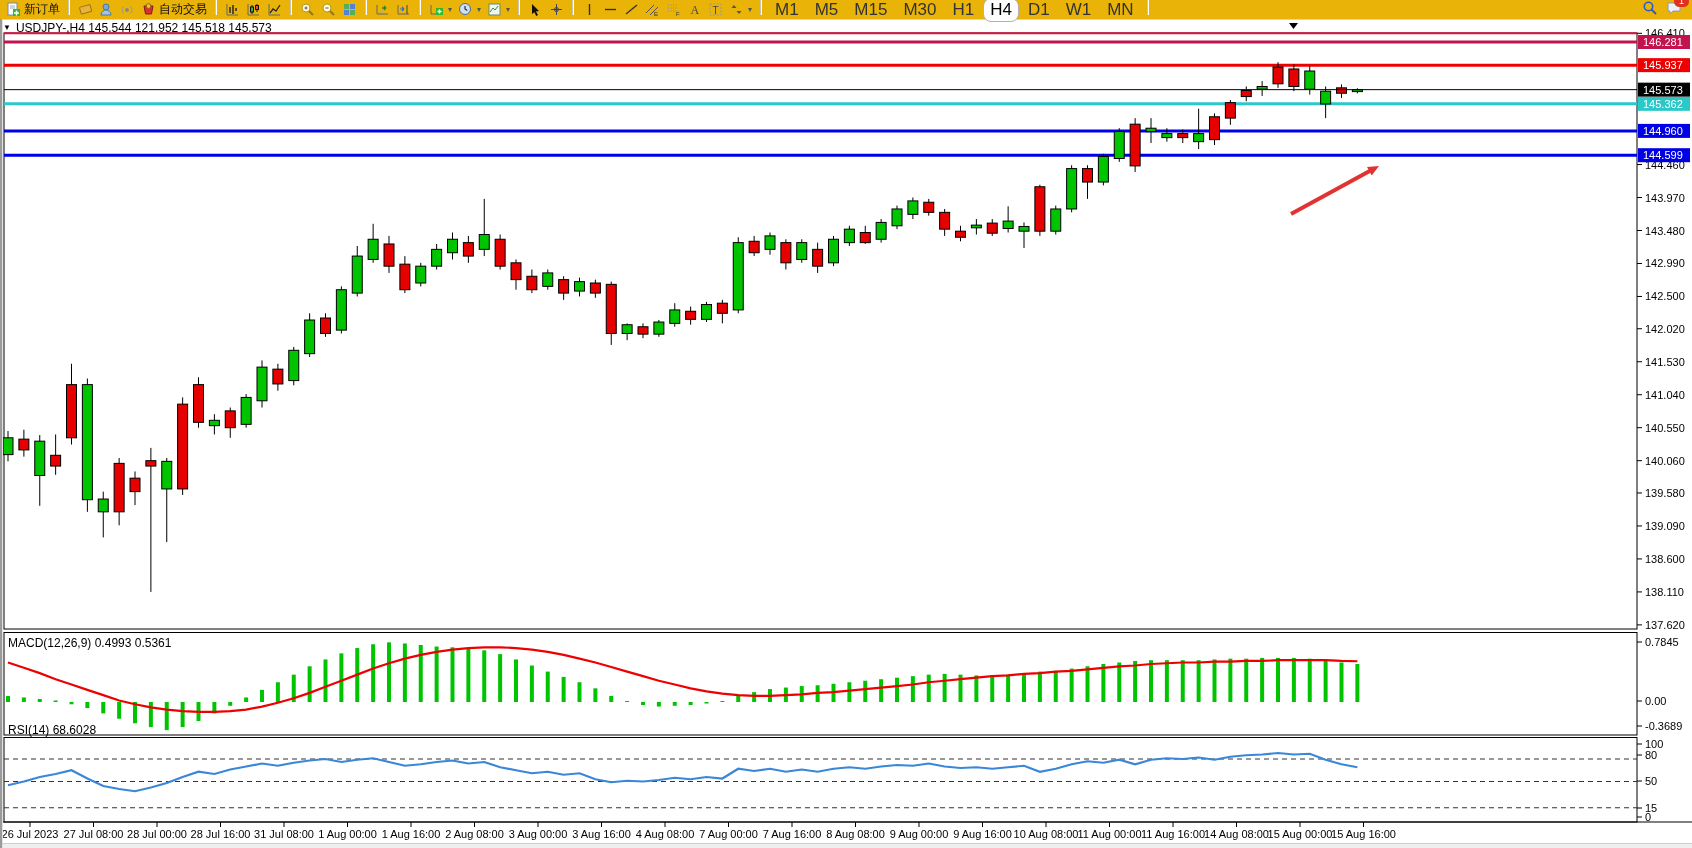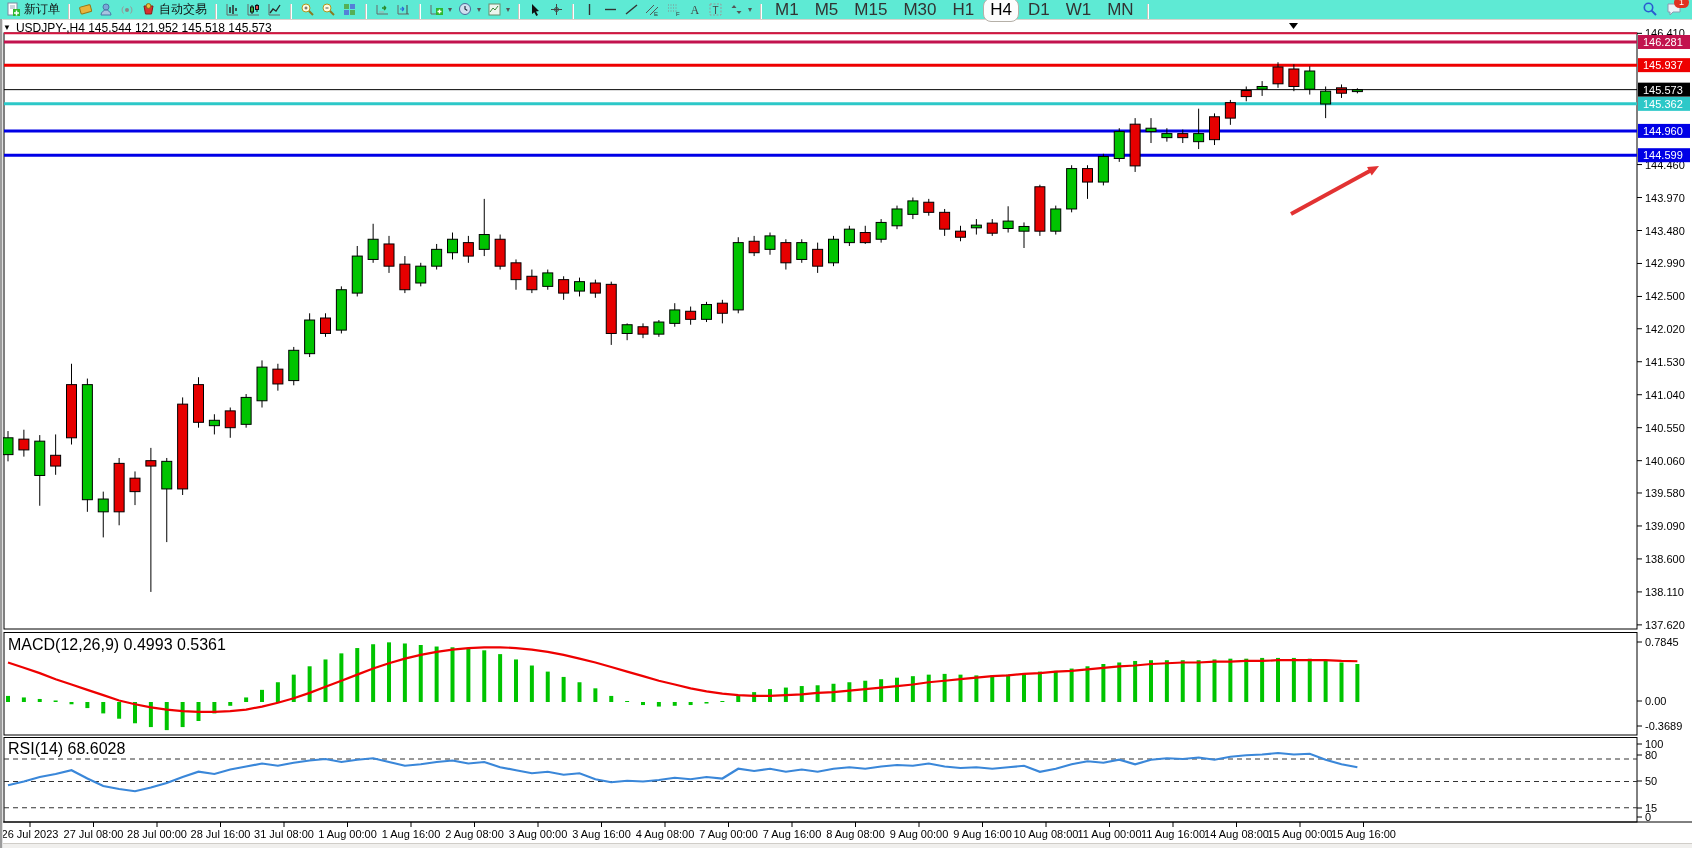--- a/index.html
+++ b/index.html
@@ -1,36 +1,36 @@
 <!DOCTYPE html>
 <html><head>
 <meta charset="utf-8">
 <style>
   html,body{margin:0;padding:0;background:#e8e8e8;font-family:"Liberation Sans",sans-serif;}
   #app{position:relative;width:1692px;height:848px;background:#ffffff;overflow:hidden;}
   
-  #toolbar{position:absolute;top:0;left:0;width:1692px;height:19px;background:#5eead4;
-    border-bottom:1px solid #d8d3cc;display:flex;align-items:flex-end;font-size:11px;color:#222;}
+  #toolbar{position:absolute;top:0;left:0;width:1692px;height:19px;background:#eab308;
+    border-bottom:1px solid #d8d3cc;display:flex;align-items:flex-start;font-size:11px;color:#222;}
   .tb-group{display:flex;align-items:center;height:19px;padding:0 3px;}
   .tb-sep{width:1px;height:15px;background:#c9c4bd;margin:0 2px;border-right:1px solid #fff;}
   .tb-btn{display:flex;align-items:center;gap:3px;padding:1px 3px;border-radius:2px;cursor:default;}
   .tb-btn svg{display:block;}
   .tb-label{font-size:12px;color:#111;white-space:nowrap;}
   .tf-btn{padding:1px 6px;font-size:17px;color:#333;border:1px solid transparent;margin:0 1px;}
   .tf-active{background:#fdfdfd;border:1px solid #b5b0a8;border-radius:8px;color:#000;}
   .dd-caret{font-size:8px;color:#555;margin-left:1px;}
   #tb-right{margin-left:auto;display:flex;align-items:center;gap:8px;padding-right:10px;}
   #noti-badge{position:absolute;top:-4px;right:-7px;background:#e03020;color:#fff;border-radius:7px;
     font-size:9px;line-height:11px;min-width:11px;text-align:center;padding:0 2px;}
   
   #chart-title-row{position:absolute;top:21px;left:3px;height:13px;display:flex;align-items:center;gap:5px;
     font-size:12px;color:#000;z-index:5;}
   #collapse-tri{font-size:8px;color:#000;}
   
-  .panel-label{position:absolute;font-size:16px;color:#000;z-index:4;}
+  .panel-label{position:absolute;font-size:12px;color:#000;z-index:4;}
   #svg-root{position:absolute;top:0;left:0;z-index:1;}
   #frame-left{position:absolute;top:19px;left:0;width:2px;height:829px;background:#9b9b9b;border-right:1px solid #e0e0e0;z-index:3;}
   #bottom-sliver{position:absolute;top:843px;left:0;width:1692px;height:5px;background:#f0efed;border-top:1px solid #d0cdc8;z-index:2;}
 </style>
 </head>
 <body>
 
 <div id="app">
   <div id="toolbar">
       <span class="tb-group">
@@ -298,21 +298,21 @@
             <path d="M2 3h12v8H7l-3 3v-3H2z" fill="#eef2f8" stroke="#8a9ab0"></path>
           </svg><span id="noti-badge">1</span></span>
       </span>
     </div>
   <div id="frame-left"></div>
   <div id="chart-title-row">
     <span id="collapse-tri">▼</span>
     <span>USDJPY-,H4  145.544 121.952 145.518 145.573</span>
   </div>
   <div class="panel-label" style="top:636px;left:8px;">MACD(12,26,9) 0.4993 0.5361</div>
-  <div class="panel-label" style="top:740px;left:8px;">RSI(14) 68.6028</div>
+  <div class="panel-label" style="top:723px;left:8px;">RSI(14) 68.6028</div>
   <svg id="svg-root" width="1692" height="848">
       <rect x="4" y="33" width="1633" height="596" fill="#fff" stroke="#000" stroke-width="1"></rect>
       <rect x="4" y="632.5" width="1633" height="102.5" fill="#fff" stroke="#000" stroke-width="1"></rect>
       <rect x="4" y="737.5" width="1633" height="84.5" fill="#fff" stroke="#000" stroke-width="1"></rect>
       <g font-size="11" fill="#000">
         <line x1="1637" y1="33.318300000000626" x2="1642" y2="33.318300000000626" stroke="#000"></line>
         <text x="1645" y="37.318300000000626">146.410</text>
         <line x1="1637" y1="164.55329999999987" x2="1642" y2="164.55329999999987" stroke="#000"></line>
         <text x="1645" y="168.55329999999987">144.460</text>
         <line x1="1637" y1="197.53030000000047" x2="1642" y2="197.53030000000047" stroke="#000"></line>

